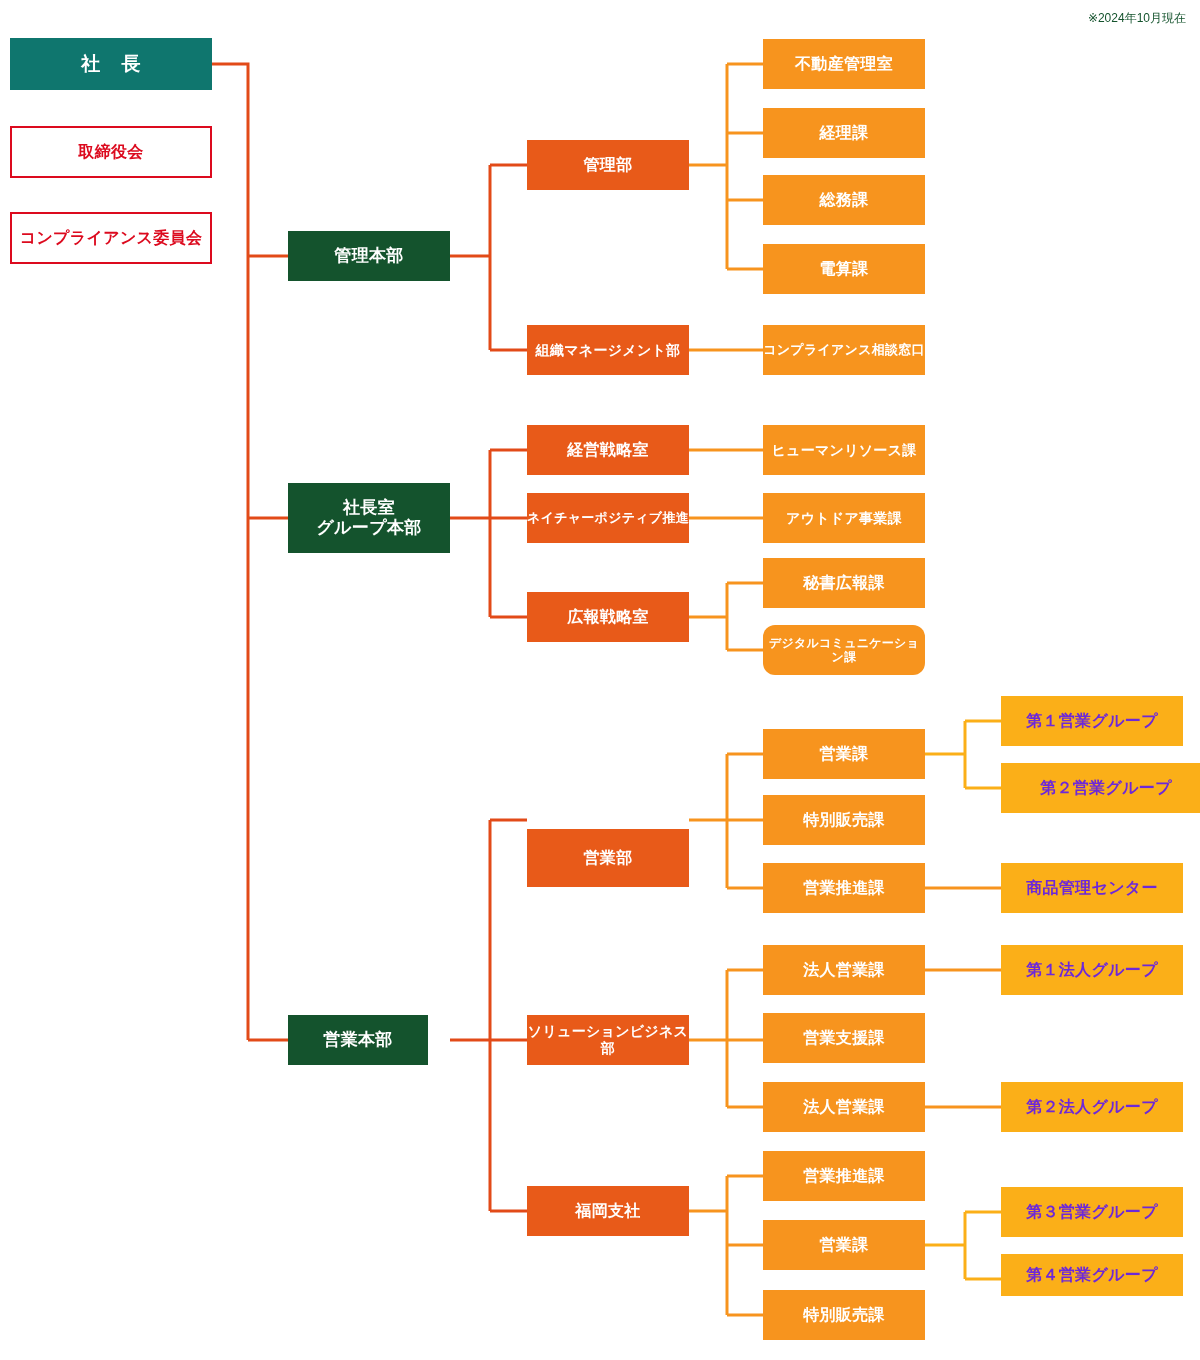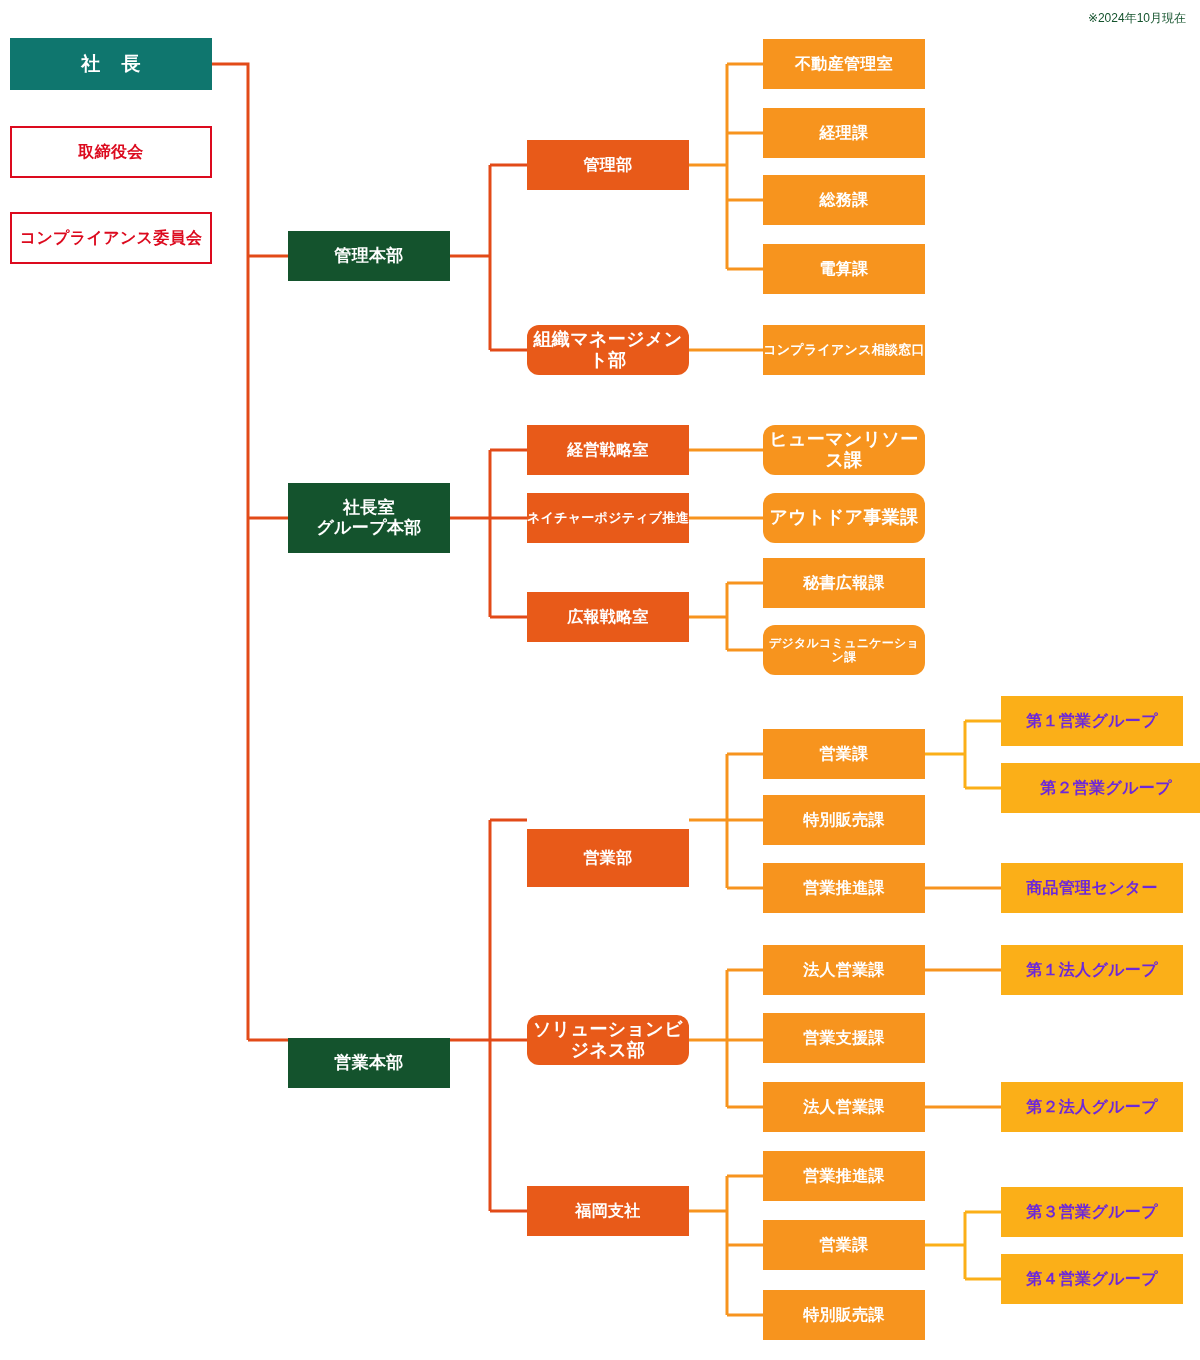--- a/index.html
+++ b/index.html
@@ -66,21 +66,21 @@
   .lv-ka {
     background: #F7941E;
     color: #ffffff;
     font-size: 16px;
   }
   .lv-group {
     background: #FBAF18;
     color: #6d28d9;
     font-size: 16px;
   }
-  .sz-sm { font-size: 18px; border-radius: 12px; }
+  .sz-sm { font-size: 14px; }
   .sz-xs { font-size: 13px; }
   .sz-xxs { font-size: 12px; border-radius: 12px; }
   .note {
     position: absolute;
     right: 14px;
     top: 10px;
     font-size: 12px;
     color: #14532d;
     font-weight: 400;
     z-index: 4;
@@ -201,37 +201,37 @@
   <div class="node lv-honbu" style="left:288px; top:483px; width:162px; height:70px;">社長室
 グループ本部</div>
   <div class="node lv-bu" style="left:527px; top:425px; width:162px; height:50px;">経営戦略室</div>
   <div class="node lv-ka sz-sm" style="left:763px; top:425px; width:162px; height:50px;">ヒューマンリソース課</div>
   <div class="node lv-bu sz-xs" style="left:527px; top:493px; width:162px; height:50px;">ネイチャーポジティブ推進</div>
   <div class="node lv-ka sz-sm" style="left:763px; top:493px; width:162px; height:50px;">アウトドア事業課</div>
   <div class="node lv-bu" style="left:527px; top:592px; width:162px; height:50px;">広報戦略室</div>
   <div class="node lv-ka" style="left:763px; top:558px; width:162px; height:50px;">秘書広報課</div>
   <div class="node lv-ka sz-xxs" style="left:763px; top:625px; width:162px; height:50px;">デジタルコミュニケーション課</div>
 
-  <div class="node lv-honbu" style="left:288px; top:1015px; width:162px; height:50px;margin-top:23px;">営業本部</div>
+  <div class="node lv-honbu" style="left:288px; top:1015px; width:140px; height:50px;">営業本部</div>
 
   <div class="node lv-bu" style="left:527px; top:829px; width:162px; height:58px;">営業部</div>
   <div class="node lv-ka" style="left:763px; top:729px; width:162px; height:50px;">営業課</div>
   <div class="node lv-group" style="left:1001px; top:696px; width:182px; height:50px;">第１営業グループ</div>
   <div class="node lv-group" style="left:1001px; top:763px; width:210px; height:50px;">第２営業グループ</div>
   <div class="node lv-ka" style="left:763px; top:795px; width:162px; height:50px;">特別販売課</div>
   <div class="node lv-ka" style="left:763px; top:863px; width:162px; height:50px;">営業推進課</div>
   <div class="node lv-group" style="left:1001px; top:863px; width:182px; height:50px;">商品管理センター</div>
 
   <div class="node lv-bu sz-sm" style="left:527px; top:1015px; width:162px; height:50px;">ソリューションビジネス部</div>
   <div class="node lv-ka" style="left:763px; top:945px; width:162px; height:50px;">法人営業課</div>
   <div class="node lv-group" style="left:1001px; top:945px; width:182px; height:50px;">第１法人グループ</div>
   <div class="node lv-ka" style="left:763px; top:1013px; width:162px; height:50px;">営業支援課</div>
   <div class="node lv-ka" style="left:763px; top:1082px; width:162px; height:50px;">法人営業課</div>
   <div class="node lv-group" style="left:1001px; top:1082px; width:182px; height:50px;">第２法人グループ</div>
 
   <div class="node lv-bu" style="left:527px; top:1186px; width:162px; height:50px;">福岡支社</div>
   <div class="node lv-ka" style="left:763px; top:1151px; width:162px; height:50px;">営業推進課</div>
   <div class="node lv-ka" style="left:763px; top:1220px; width:162px; height:50px;">営業課</div>
   <div class="node lv-group" style="left:1001px; top:1187px; width:182px; height:50px;">第３営業グループ</div>
-  <div class="node lv-group" style="left:1001px; top:1254px; width:182px; height:50px;">第４営業グループ</div>
+  <div class="node lv-group" style="left:1001px; top:1254px; width:182px; height:42px;">第４営業グループ</div>
   <div class="node lv-ka" style="left:763px; top:1290px; width:162px; height:50px;">特別販売課</div>
 
 </div>
 
 </body></html>

